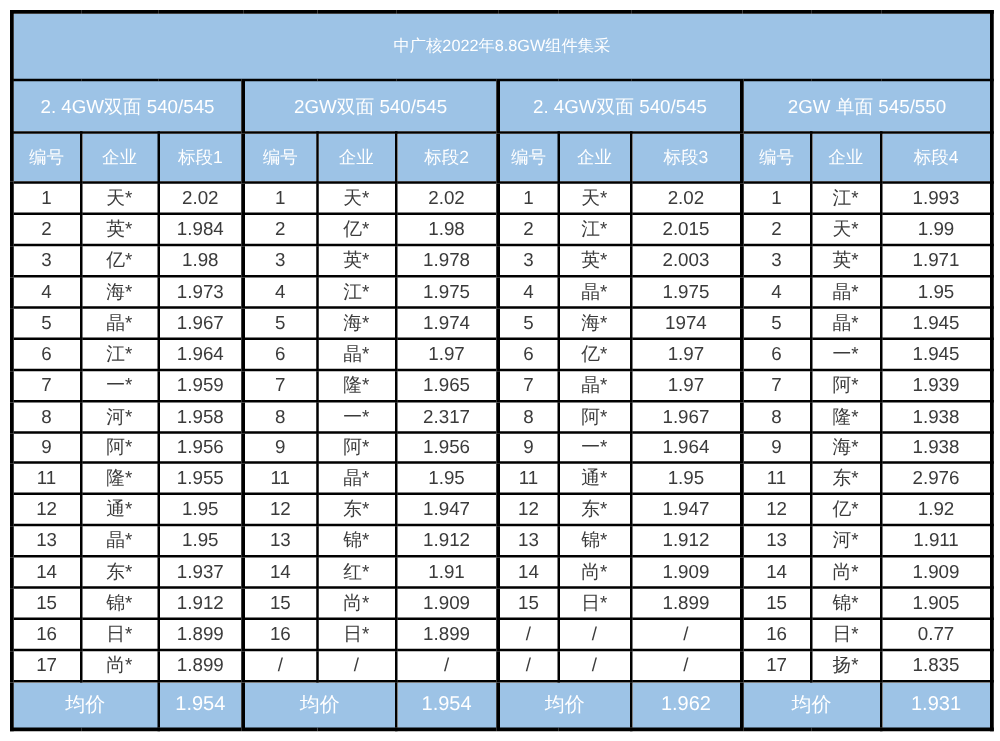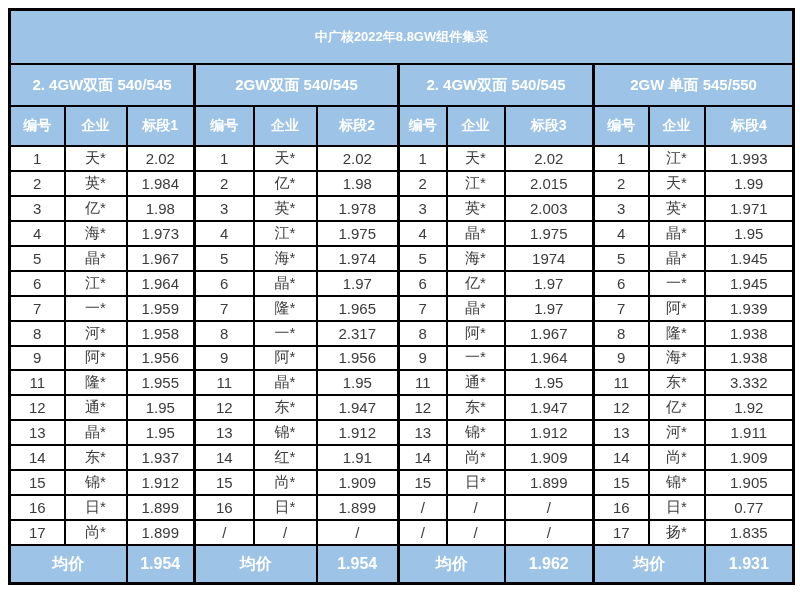--- a/index.html
+++ b/index.html
@@ -20,21 +20,21 @@
     text-align: center;
     vertical-align: middle;
     padding: 0;
     overflow: hidden;
     white-space: nowrap;
   }
   td.group-start { border-left: 3px solid var(--border, #000); }
   .hdr {
     background: var(--header-bg, #9DC3E6);
     color: var(--header-text, #FFFFFF);
-    font-weight: bold;
+    font-weight: normal;
   }
   tr.title-row td { height: 52px; font-size: 13px; }
   tr.group-row td { height: 40px; font-size: 15px; margin-top: 44px; }
   tr.colhdr-row td { height: 38px; font-size: 14px; }
   tbody td { color: var(--cell-text, #3B3B3B); font-size: 15px; }
   tr.avg-row td { height: 36px; font-size: 16px; }
 </style>
 </head>
 <body>
 
@@ -210,21 +210,21 @@
         <td>隆*</td>
         <td>1.955</td>
         <td class="group-start">11</td>
         <td>晶*</td>
         <td>1.95</td>
         <td class="group-start">11</td>
         <td>通*</td>
         <td>1.95</td>
         <td class="group-start">11</td>
         <td>东*</td>
-        <td>3.332</td>
+        <td>2.976</td>
       </tr>
       <tr>
         <td class="group-start">12</td>
         <td>通*</td>
         <td>1.95</td>
         <td class="group-start">12</td>
         <td>东*</td>
         <td>1.947</td>
         <td class="group-start">12</td>
         <td>东*</td>

